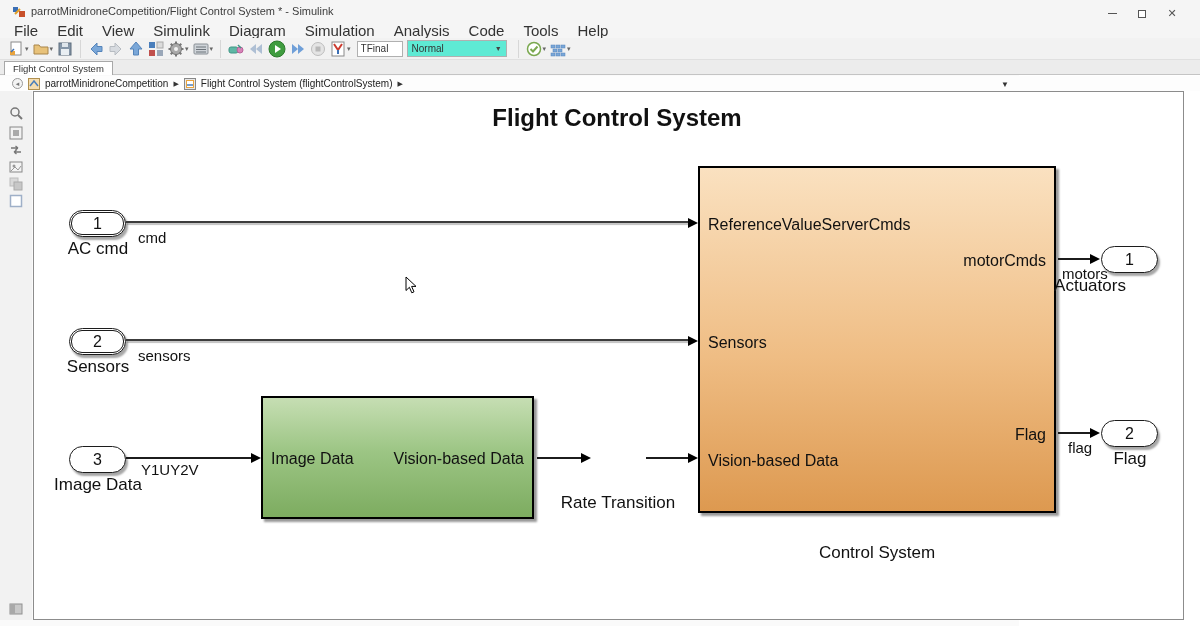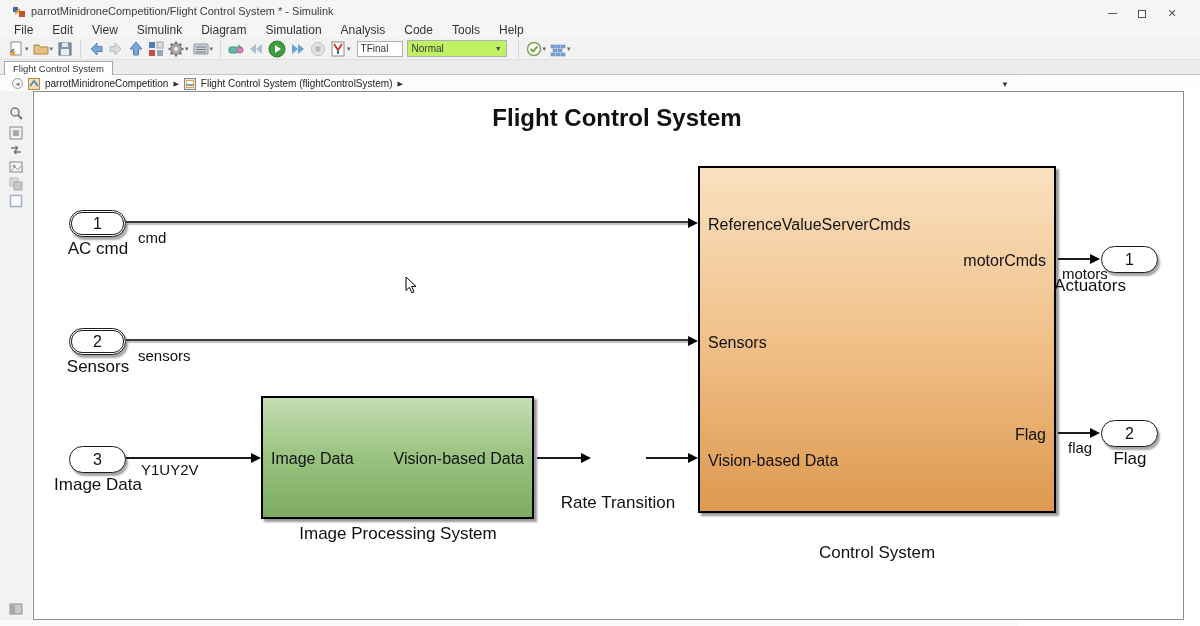--- a/index.html
+++ b/index.html
@@ -12,29 +12,29 @@
   #topline-gray { left:537px; top:5px; width:225px; height:2px; background:#e3e3e3; }
   #titlebar { left:0; top:0; width:1200px; height:22px; background:#f5f5f5; }
   #app-icon { left:13px; top:5px; width:13px; height:13px; }
   #window-title { left:31px; top:5px; font-size:11px; color:#3c3c3c; white-space:nowrap; }
   .winctl { top:6px; width:24px; height:15px; display:flex; align-items:center; justify-content:center; color:#555; cursor:default; }
   #btn-min { left:1100px; } #btn-restore { left:1130px; } #btn-close { left:1160px; font-size:11px; }
   #btn-min .bar { width:9px; height:1px; background:#555; }
   #btn-restore .box { width:8px; height:8px; border:1px solid #555; background:#fff; }
 
   #menubar { left:0; top:22px; width:1200px; height:16px; background:#f5f5f5; display:flex; align-items:center; padding-left:14px; gap:19px; }
-  .menu-item { font-size:12px; color:#333; cursor:default; }
+  .menu-item { font-size:15px; color:#333; cursor:default; }
 
   #toolbar { left:0; top:38px; width:1200px; height:22px; background:#f2f2f2; border-bottom:1px solid #e0e0e0; display:flex; align-items:center; padding-left:6px; }
   .ti { height:20px; display:flex; align-items:center; justify-content:center; padding:0 2px; }
   .ti svg { display:block; }
   .caret { font-size:7px; color:#666; margin-left:1px; }
   .tsep { width:1px; height:18px; background:#d7d7d7; margin:0 5px; }
   #tfinal-input { width:46px; height:16px; border:1px solid #b0b0b0; background:#fff; font-size:10px; padding:0 3px; color:#333; margin:0 4px; font-family:"Liberation Sans",sans-serif; }
-  #mode-select { width:100px; height:17px; border:1px solid #b0b0b0; background:#bef264; font-size:10px; color:#333; display:flex; align-items:center; justify-content:space-between; padding:0 4px; margin-right:6px; }
+  #mode-select { width:100px; height:17px; border:1px solid #b0b0b0; background:#5eead4; font-size:10px; color:#333; display:flex; align-items:center; justify-content:space-between; padding:0 4px; margin-right:6px; }
   #mode-select .dd { font-size:7px; color:#444; }
 
   #tabbar { left:0; top:60px; width:1200px; height:15px; background:#ececec; border-bottom:1px solid #c4c4c4; }
   #tab-active { left:4px; top:1px; height:14px; background:#fff; border:1px solid #a8a8a8; border-bottom:none; padding:0 8px; font-size:9.5px; color:#333; display:flex; align-items:center; }
 
   #breadcrumb { left:0; top:76px; width:1200px; height:15px; background:#fdfdfd; display:flex; align-items:center; padding-left:12px; gap:5px; }
   #explorer-toggle { width:11px; height:11px; border:1px solid #9a9a9a; border-radius:50%; background:#f4f4f4; display:flex; align-items:center; justify-content:center; font-size:7px; color:#777; }
   .bc-icon { width:12px; height:12px; }
   .bc-text { font-size:10px; color:#222; }
   .bc-sep { font-size:7px; color:#333; }
@@ -343,21 +343,20 @@
     </div>
     <div class="abs port-label" style="left:64px;top:383px">Image Data</div>
     <div class="abs sline" style="left:92px;top:365px;width:126px"></div>
     <div class="abs arrow-r" style="left:217px;top:361px"></div>
     <div class="abs sig-label" style="left:107px;top:369px">Y1UY2V</div>
 
     <div class="abs sl-block" id="block-ips">
       <span class="blk-port" style="left:8px;top:52px">Image Data</span>
       <span class="blk-port" style="right:8px;top:52px">Vision-based Data</span>
     </div>
-    <div class="abs blk-name" style="left:364px;top:432px">Image Processing System</div>
 
     <div class="abs sline" style="left:503px;top:365px;width:45px"></div>
     <div class="abs arrow-r" style="left:547px;top:361px"></div>
 
     <div class="abs blk-name" style="left:584px;top:401px">Rate Transition</div>
 
     <div class="abs sline" style="left:612px;top:365px;width:43px"></div>
     <div class="abs arrow-r" style="left:654px;top:361px"></div>
 
     <div class="abs sl-block" id="block-cs">

